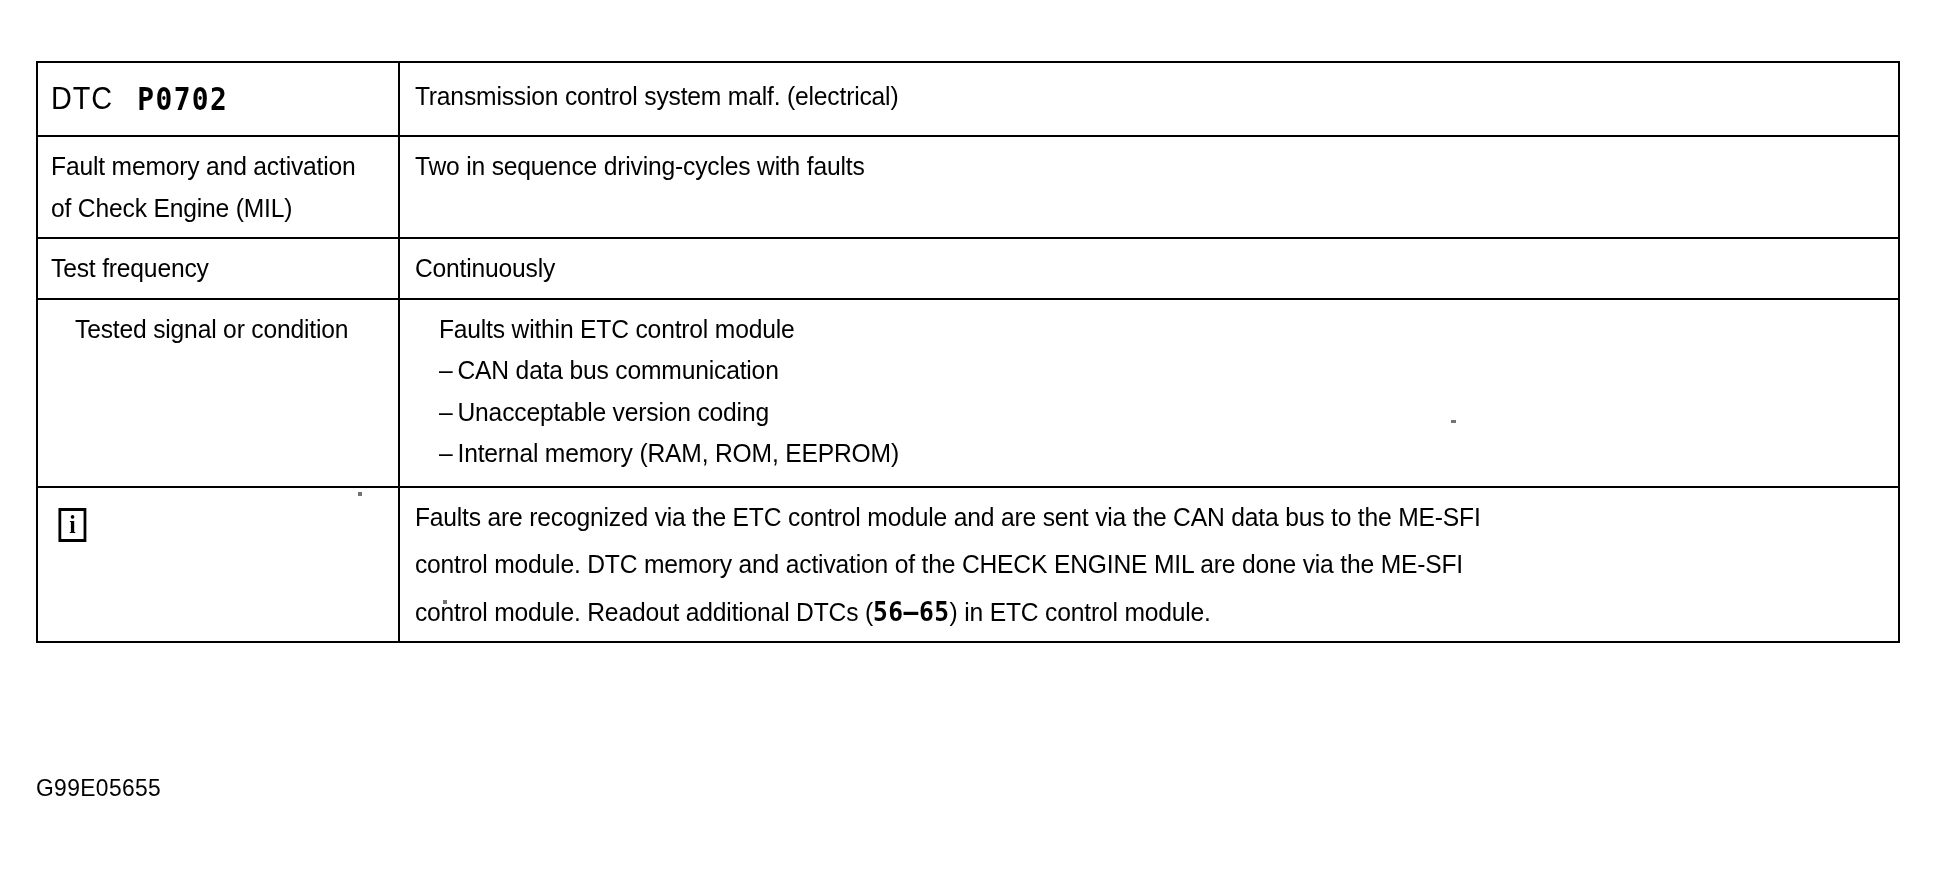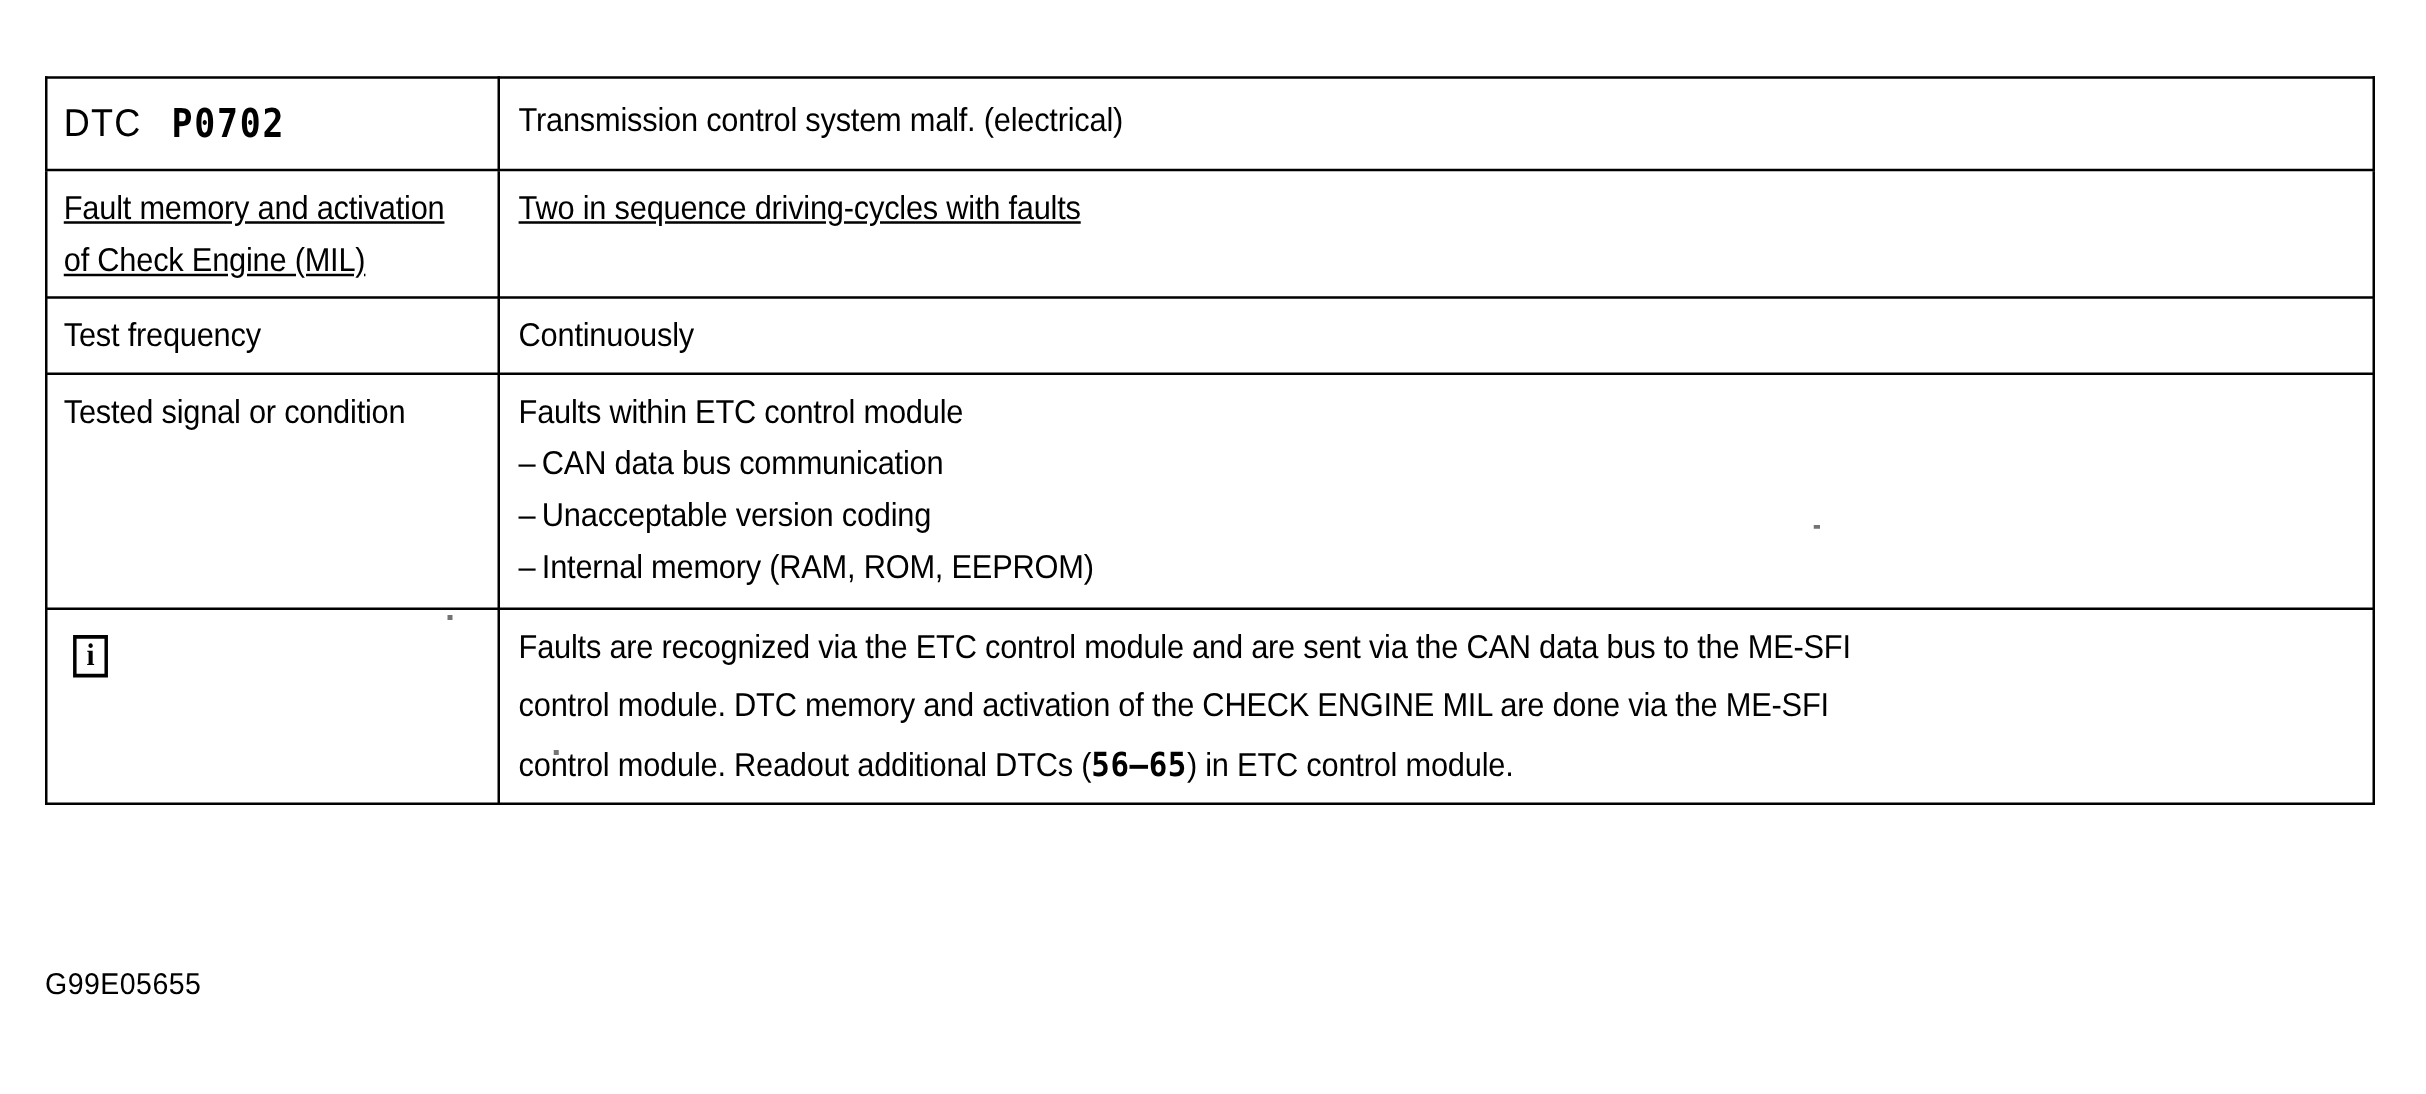--- a/index.html
+++ b/index.html
@@ -61,23 +61,23 @@
   .cell-value { padding: 16px 0 16px 16px; }
 
   .line { display: block; white-space: nowrap; }
   .line + .line { margin-top: 15px; }
 
   
   .row-dtc td { height: 72px; border-radius: 12px; }
   .row-dtc .cell-label,
   .row-dtc .cell-value { padding-top: 20px; padding-bottom: 20px; }
 
-  .row-fault td { height: 80px; text-decoration: underline; }
+  .row-fault td { height: 80px; }
   .row-testfreq td { height: 56px; }
-  .row-tested td { height: 186px; }
+  .row-tested td { height: 186px; padding-left: 24px; }
   .row-note td { height: 148px; }
 
   
   .dtc-label {
     display: inline-block;
     font-size: 31px;
     letter-spacing: 1px;
   }
   .dtc-code {
     display: inline-block;

